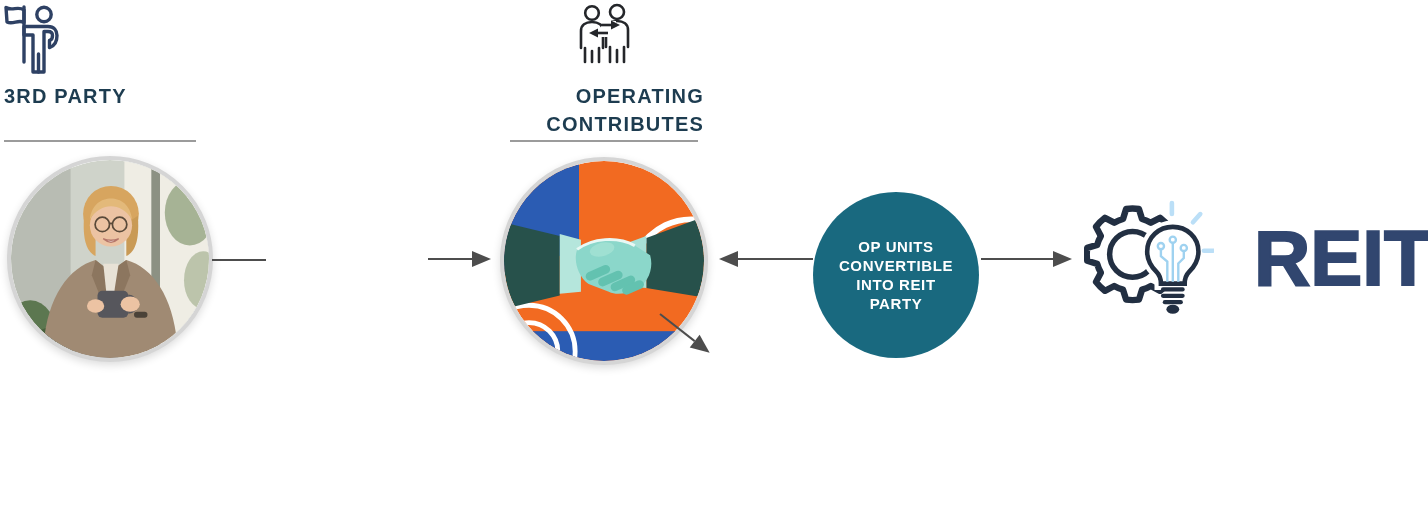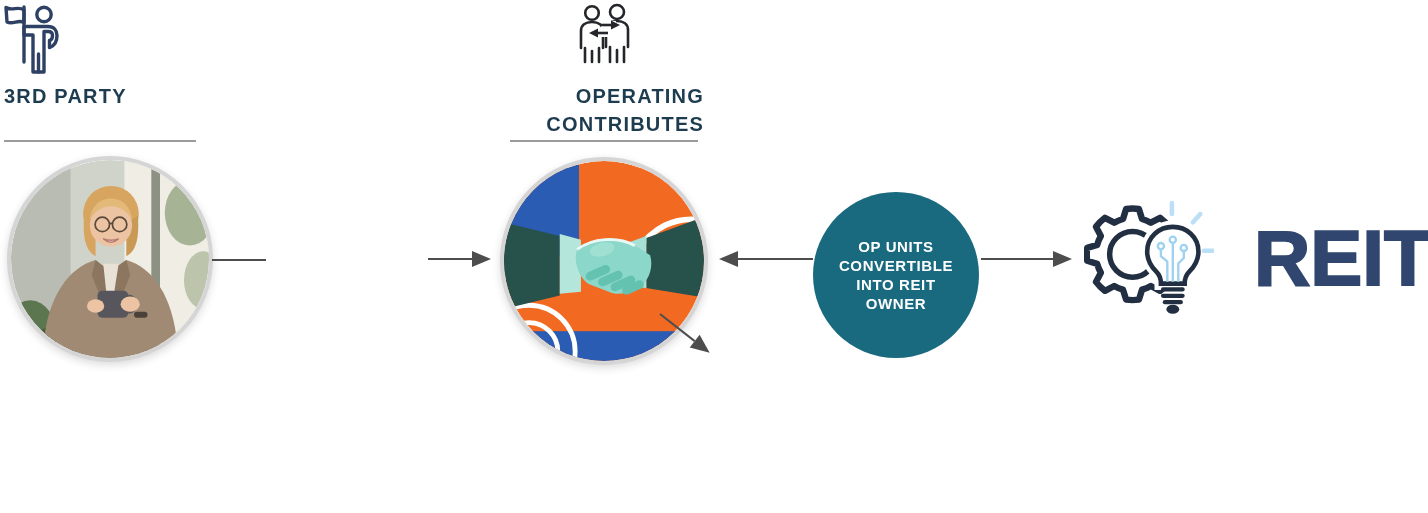--- a/index.html
+++ b/index.html
@@ -159,21 +159,21 @@
 
   <div class="arrow" style="left:719px;top:251px">
     <div class="ahead-l"></div>
     <div class="aline" style="width:75px"></div>
   </div>
 
   <div class="bubble" style="left:813px;top:192px;width:166px;height:166px">
     <div>OP UNITS</div>
     <div>CONVERTIBLE</div>
     <div>INTO REIT</div>
-    <div>OWNER</div>
+    <div>PARTY</div>
   </div>
 
   <div class="arrow" style="left:981px;top:251px">
     <div class="aline" style="width:72px"></div>
     <div class="ahead-r"></div>
   </div>
 
   <svg class="abs" style="left:1084px;top:192px" width="130" height="132" viewBox="0 0 142 140">
     <path id="gear-path" fill="none" stroke="#222f42" stroke-width="7" stroke-linejoin="round" d="M 42.6 27.4 L 46.0 16.5 A 50 50 0 0 1 60.0 16.5 L 63.4 27.4 A 40 40 0 0 1 73.0 31.4 L 83.1 26.1 A 50 50 0 0 1 92.9 35.9 L 87.6 46.0 A 40 40 0 0 1 91.6 55.6 L 102.5 59.0 A 50 50 0 0 1 102.5 73.0 L 91.6 76.4 A 40 40 0 0 1 87.6 86.0 L 92.9 96.1 A 50 50 0 0 1 83.1 105.9 L 73.0 100.6 A 40 40 0 0 1 63.4 104.6 L 60.0 115.5 A 50 50 0 0 1 46.0 115.5 L 42.6 104.6 A 40 40 0 0 1 33.0 100.6 L 22.9 105.9 A 50 50 0 0 1 13.1 96.1 L 18.4 86.0 A 40 40 0 0 1 14.4 76.4 L 3.5 73.0 A 50 50 0 0 1 3.5 59.0 L 14.4 55.6 A 40 40 0 0 1 18.4 46.0 L 13.1 35.9 A 50 50 0 0 1 22.9 26.1 L 33.0 31.4 A 40 40 0 0 1 42.6 27.4 Z"></path>
     <circle cx="53" cy="66" r="25" fill="none" stroke="#222f42" stroke-width="6"></circle>

